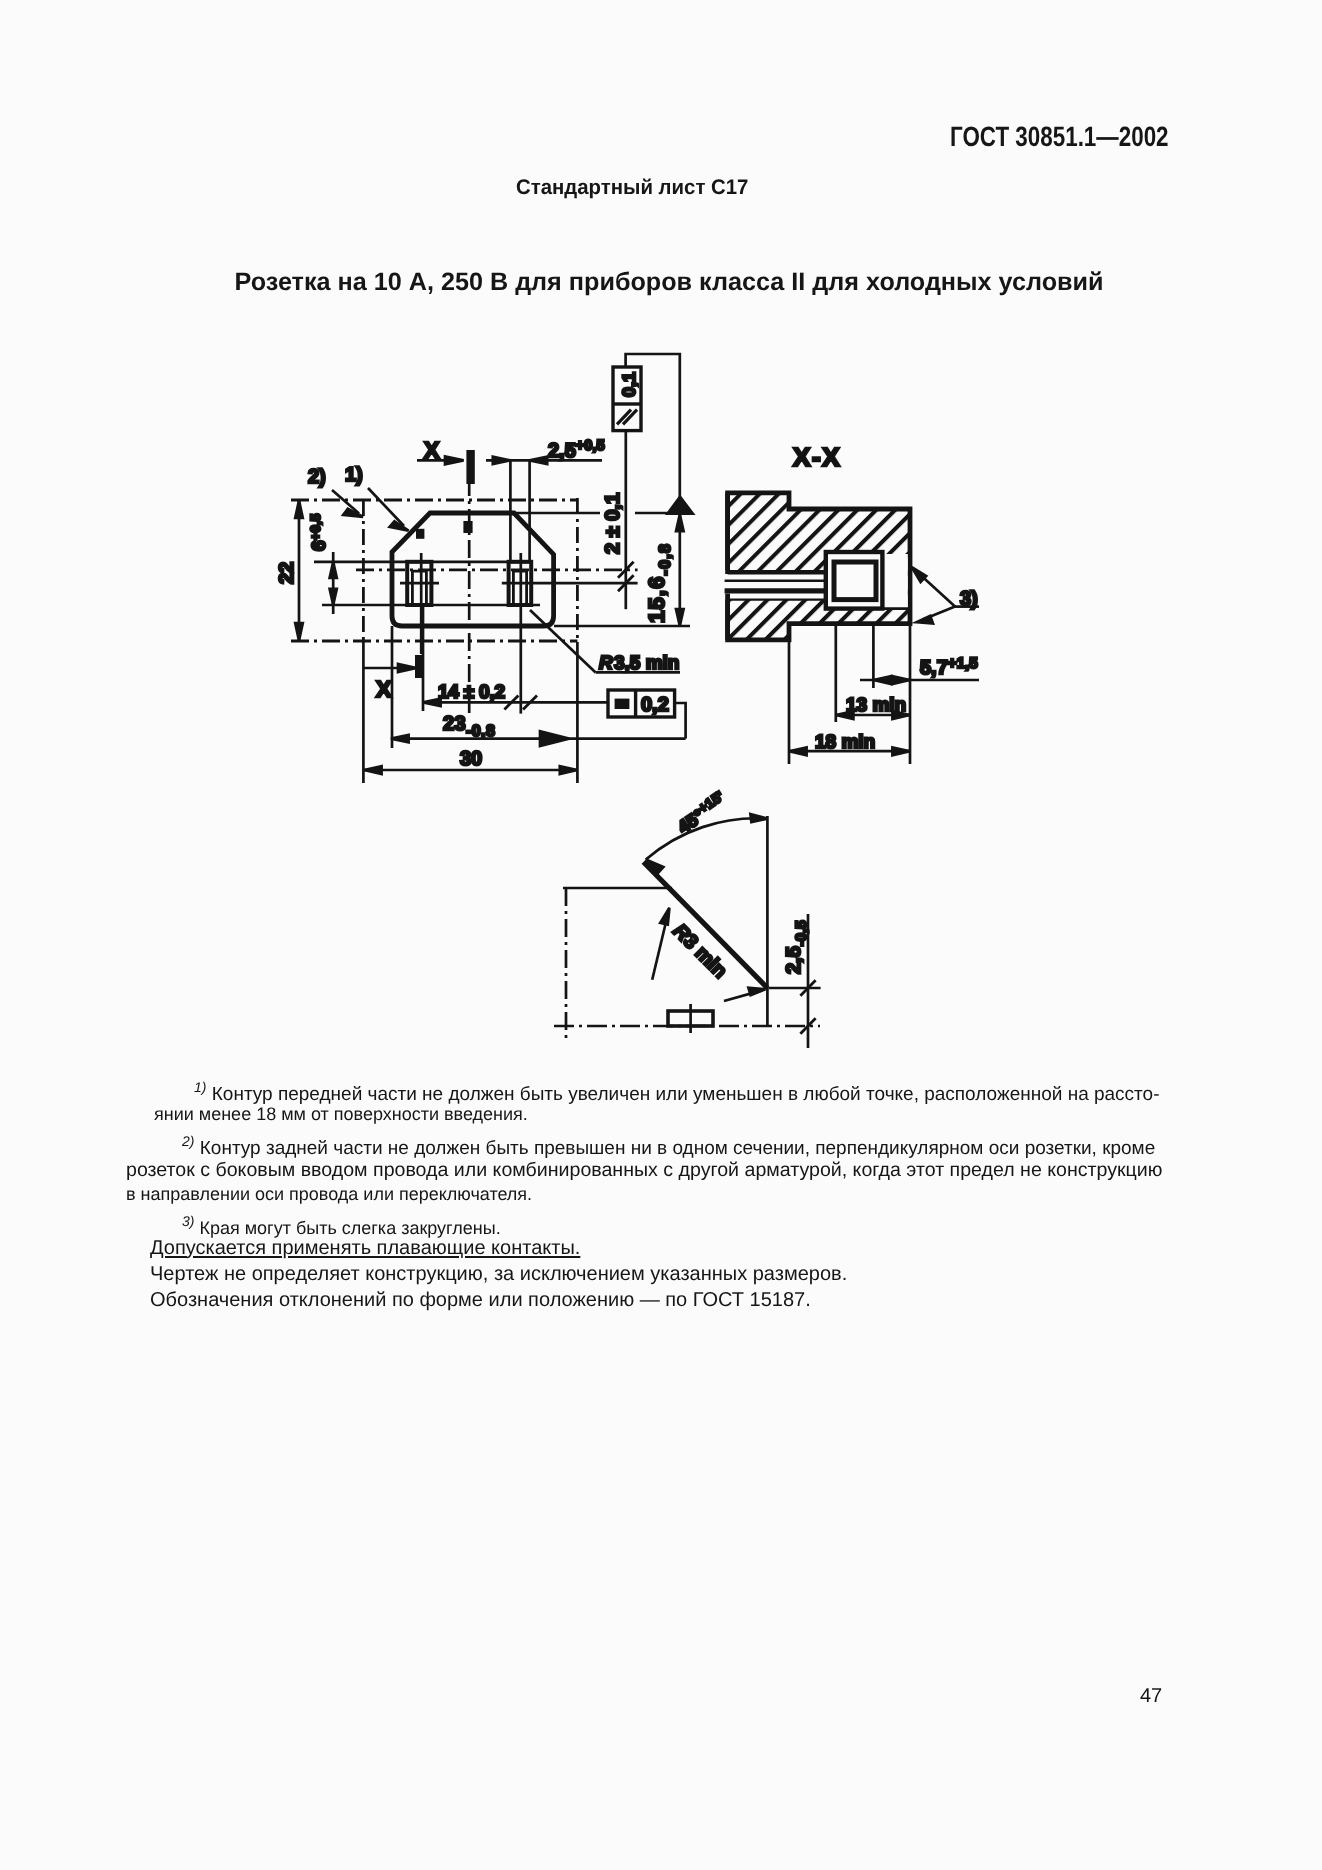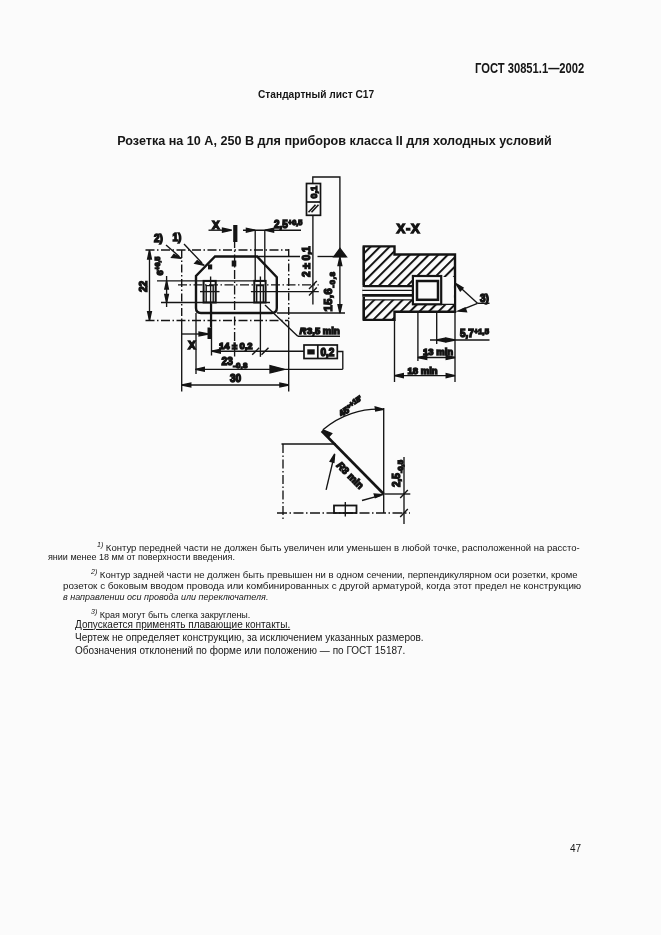--- a/index.html
+++ b/index.html
@@ -275,27 +275,27 @@
 <line x1="400.2" y1="497.9" x2="407.8" y2="490.1" stroke-width="1.4"></line>
 <line x1="400.2" y1="516.9" x2="407.8" y2="509.1" stroke-width="1.4"></line>
 
 <text transform="translate(400,487) rotate(-90)" font-size="10" font-weight="bold">2,5<tspan font-size="7.5" dy="3">-0,5</tspan></text>
 
 </g>
 </svg>
 
 <div class="t fn" id="fl1" style="left:97px;top:538px;font-size:9.5px;"><sup class="it">1)</sup> Контур передней части не должен быть увеличен или уменьшен в любой точке, расположенной на рассто-</div>
 
-<div class="t fn" id="fl2" style="left:48px;top:551px;">янии менее 18 мм от поверхности введения.</div>
+<div class="t fn" id="fl2" style="left:77px;top:551px;">янии менее 18 мм от поверхности введения.</div>
 
 <div class="t fn" id="fl3" style="left:91px;top:565.3px;font-size:9.5px;"><sup class="it">2)</sup> Контур задней части не должен быть превышен ни в одном сечении, перпендикулярном оси розетки, кроме</div>
 
 <div class="t fn" id="fl4" style="left:63px;top:578.8px;font-size:9.8px;">розеток с боковым вводом провода или комбинированных с другой арматурой, когда этот предел не конструкцию</div>
 
-<div class="t fn" id="fl5" style="left:63px;top:591.3px;font-style:italic;">в направлении оси провода или переключателя.</div>
+<div class="t fn" id="fl5" style="left:63px;top:591.3px;">в направлении оси провода или переключателя.</div>
 
 <div class="t fn" id="fl6" style="left:91px;top:604.5px;"><sup class="it">3)</sup> Края могут быть слегка закруглены.</div>
 
 <div class="t fn" id="fl7" style="left:75px;top:617.5px;font-size:10px;text-decoration:underline;">Допускается применять плавающие контакты.</div>
 
 <div class="t fn" id="fl8" style="left:75px;top:630.5px;font-size:10px;text-align:center;">Чертеж не определяет конструкцию, за исключением указанных размеров.</div>
 
 <div class="t fn" id="fl9" style="left:75px;top:644px;font-size:10px;">Обозначения отклонений по форме или положению — по ГОСТ 15187.</div>
 
 <div class="t" style="left:570px;top:843px;font-size:10px;">47</div>

